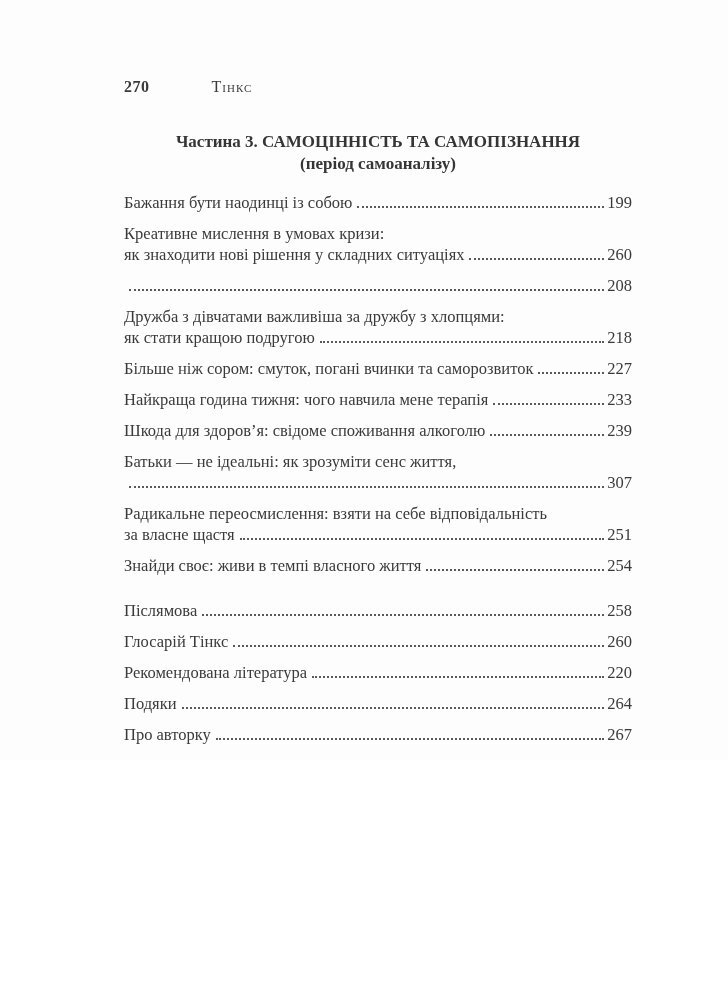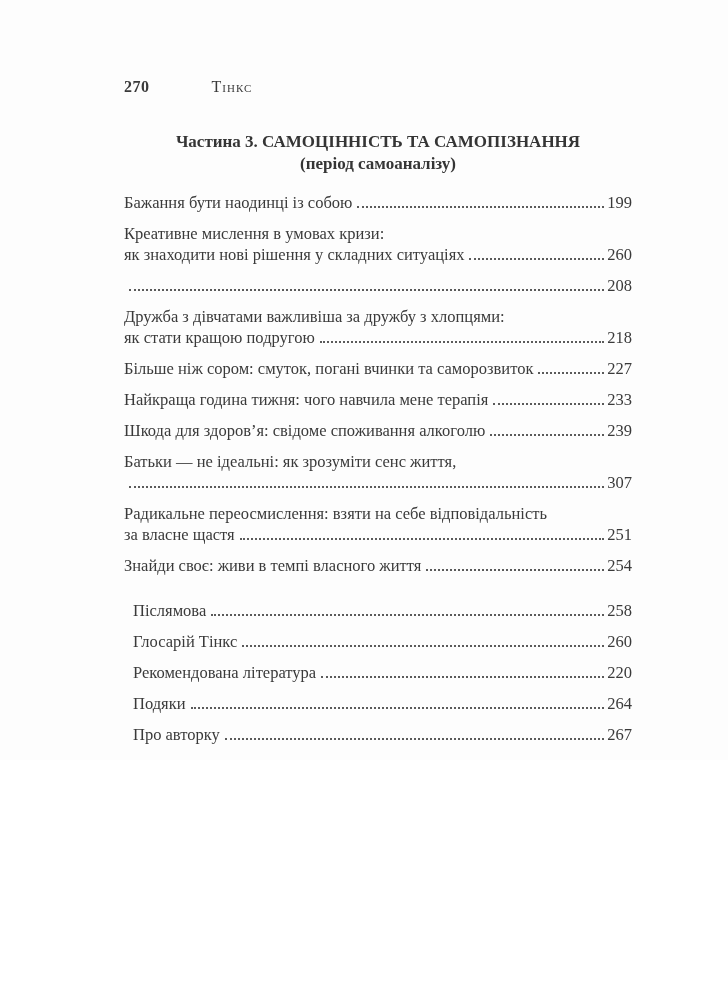--- a/index.html
+++ b/index.html
@@ -54,21 +54,21 @@
     white-space: nowrap;
   }
   .entry-title { flex: 0 0 auto; }
   .leader {
     flex: 1 1 auto;
     border-bottom: 2px dotted #5a5a5a;
     margin: 0 3px 3px 5px;
     min-width: 12px;
   }
   .page-num { flex: 0 0 auto; text-align: left; }
-  .back-matter { margin-top: 24px; margin-left: 9px; }
+  .back-matter { margin-top: 24px; }
 </style>
 </head>
 <body>
 
 <div class="page">
 
   <div class="running-head">
     <span class="folio">270</span>
     <span class="book-title">Тінкс</span>
   </div>

